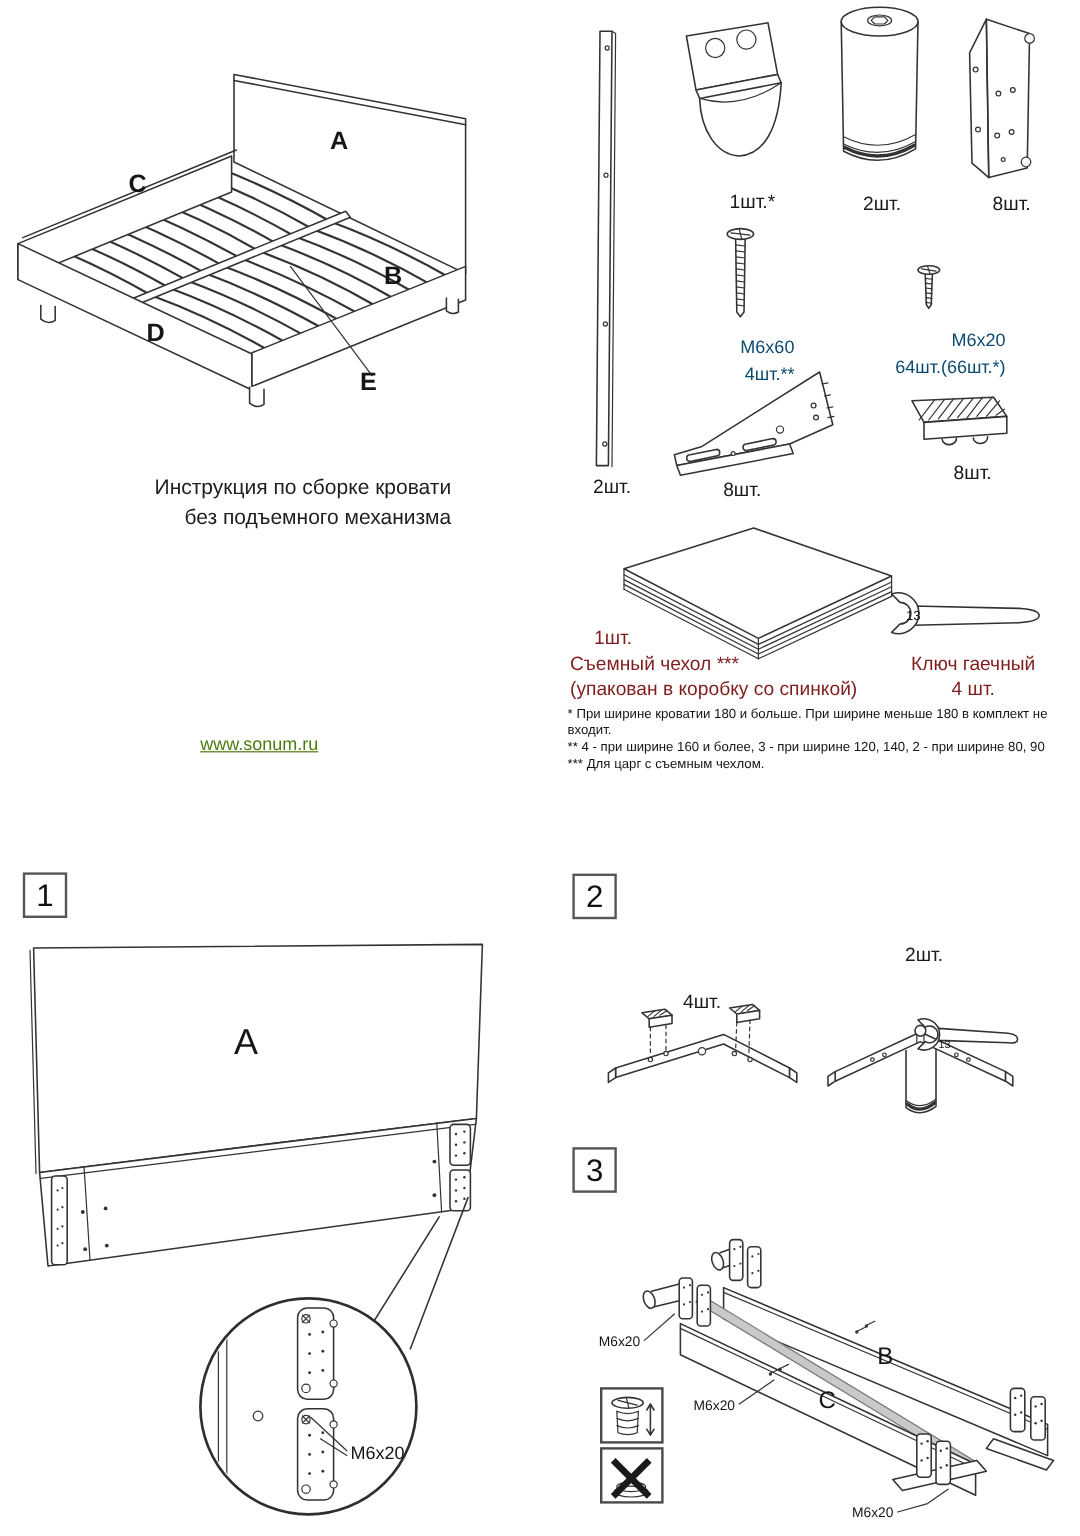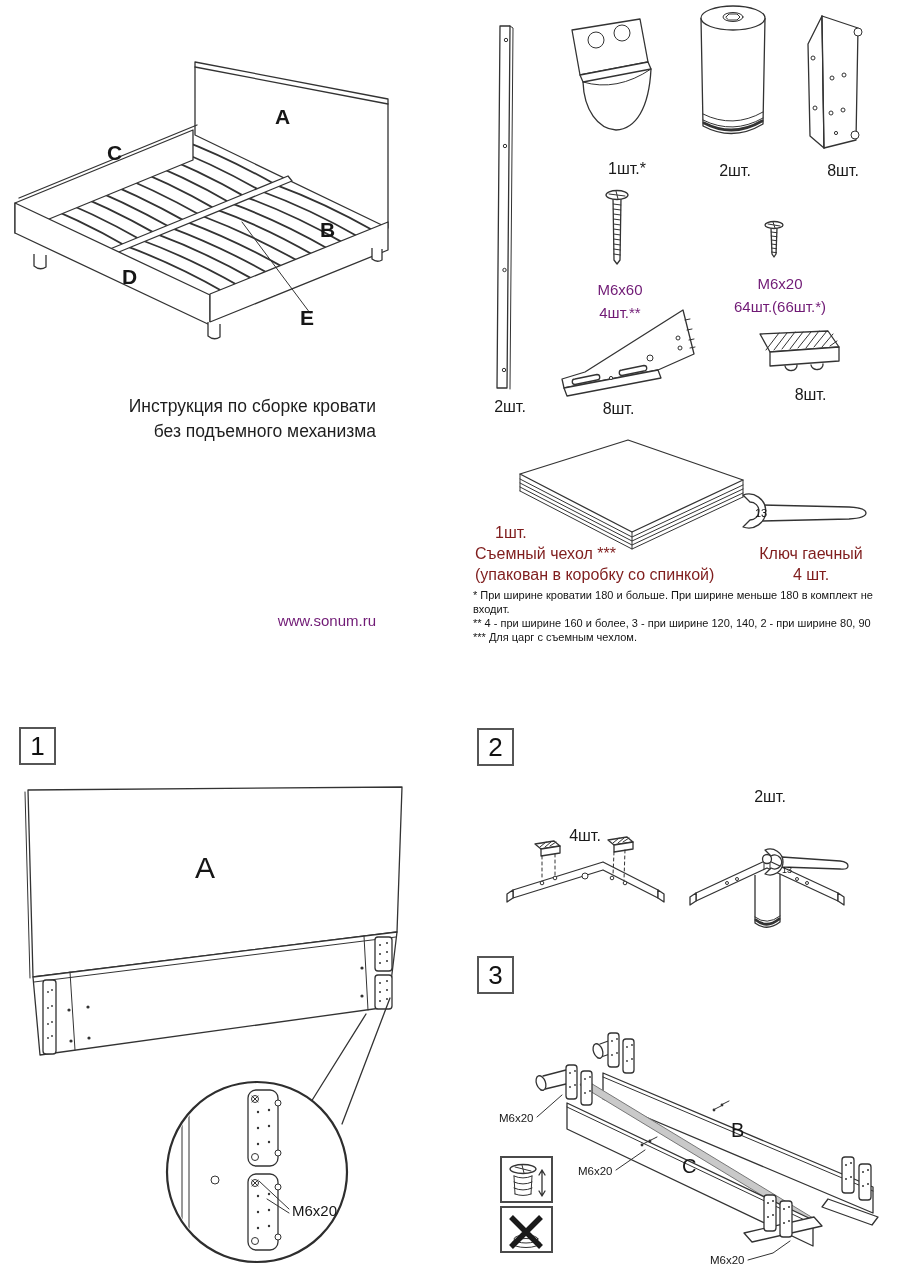--- a/index.html
+++ b/index.html
@@ -1,26 +1,26 @@
 <!DOCTYPE html>
 <html><head>
 <meta charset="utf-8">
 <style>
   html,body{margin:0;padding:0;background:#fff;}
   .page{position:relative;width:900px;height:1280px;background:#fff;overflow:hidden;
         font-family:"Liberation Sans",sans-serif;color:#1a1a1a;}
   .qty{position:absolute;font-size:16px;color:#1a1a1a;text-align:center;}
-  .plabel{position:absolute;font-size:15px;color:#701a75;text-align:center;line-height:23px;}
+  .plabel{position:absolute;font-size:15px;color:#0c4a6e;text-align:right;line-height:23px;}
   .caption{position:absolute;font-size:16px;color:#7f1d1d;line-height:21px;}
   .caption .ind{padding-left:20px;}
   .footnotes{position:absolute;font-size:11px;color:#141414;line-height:14px;}
   .stepbox{position:absolute;width:33px;height:34px;border:2px solid #565656;
            display:flex;align-items:center;justify-content:center;font-size:26px;color:#111;background:#fff;}
   .title{position:absolute;font-size:17.5px;line-height:25px;text-align:right;color:#1e1e1e;}
-  .site{position:absolute;font-size:15px;color:#701a75;text-align:right;}
+  .site{position:absolute;font-size:15px;color:#4d7c0f;text-align:center;text-decoration:underline;}
   .warnbox{position:absolute;width:49px;height:43px;border:2px solid #4a4a4a;background:#fff;}
   svg{position:absolute;overflow:visible;}
   svg text{font-family:"Liberation Sans",sans-serif;}
   .ln{stroke:#333;fill:none;stroke-width:1.3;stroke-linejoin:round;stroke-linecap:round;}
   .wh{stroke:#333;fill:#fff;stroke-width:1.3;stroke-linejoin:round;}
   .sw2{stroke-width:1.8;}
   .sw1{stroke-width:1;}
   .thick{stroke-width:2.8;}
   .dot{fill:#333;stroke:none;}
   .hole{fill:#fff;stroke:#333;stroke-width:1;}

